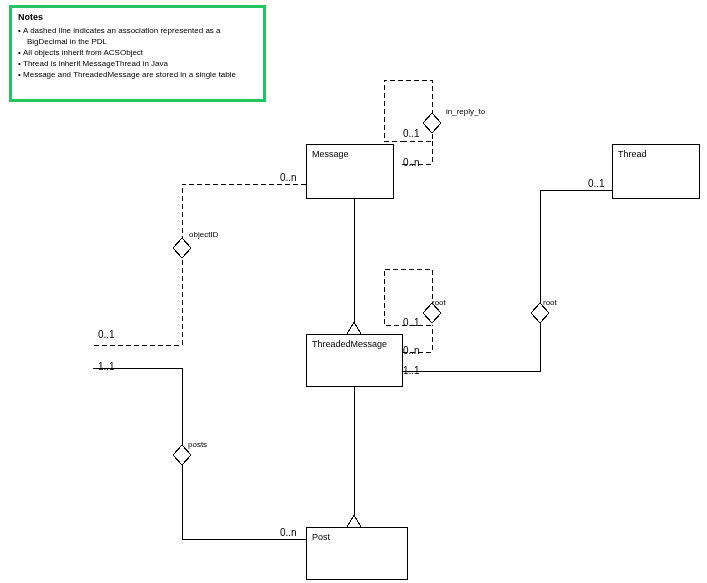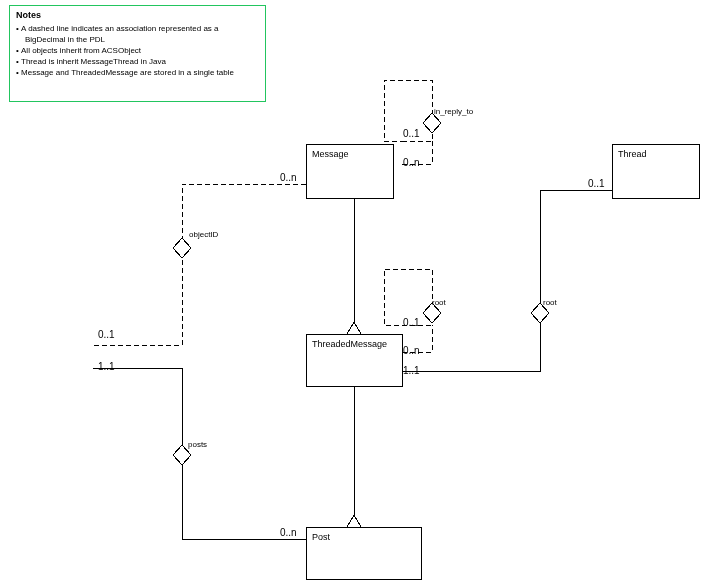--- a/index.html
+++ b/index.html
@@ -38,21 +38,21 @@
     color: #000000;
     white-space: nowrap;
   }
   .notes-box {
     position: absolute;
     left: 9px;
     top: 5px;
     width: 257px;
     height: 97px;
     background: #ffffff;
-    border: 1px solid #22c55e;
+    border: 3px solid #22c55e;
     box-sizing: border-box;
     padding: 4px 6px;
   }
   .notes-title {
     font-size: 9px;
     font-weight: bold;
     color: #000000;
     margin-bottom: 3px;
   }
   .notes-list {
@@ -134,25 +134,25 @@
 
   <div class="uml-class" style="left:612px; top:144px; width:88px; height:55px;">
     <span class="cls-name">Thread</span>
   </div>
 
 
   <div class="uml-class" style="left:306px; top:334px; width:97px; height:53px;">
     <span class="cls-name">ThreadedMessage</span>
   </div>
 
-  <div class="uml-class" style="left:306px; top:527px; width:116px; height:53px;text-align:center;">
+  <div class="uml-class" style="left:306px; top:527px; width:102px; height:53px;text-align:center;">
     <span class="cls-name">Post</span>
   </div>
 
-  <div class="assoc-label" style="left:434px; top:107px;">in_reply_to</div>
+  <div class="assoc-label" style="left:434px; top:107px;padding-left:12px;">in_reply_to</div>
   <div class="assoc-label" style="left:189px; top:230px;">objectID</div>
   <div class="assoc-label" style="left:432px; top:298px;">root</div>
   <div class="assoc-label" style="left:543px; top:298px;">root</div>
   <div class="assoc-label" style="left:188px; top:440px;">posts</div>
 
   <div class="edge-label" style="left:403px; top:128px;">0..1</div>
   <div class="edge-label" style="left:403px; top:157px;">0..n</div>
   <div class="edge-label" style="left:280px; top:172px;">0..n</div>
   <div class="edge-label" style="left:588px; top:178px;">0..1</div>
   <div class="edge-label" style="left:98px; top:329px;">0..1</div>

